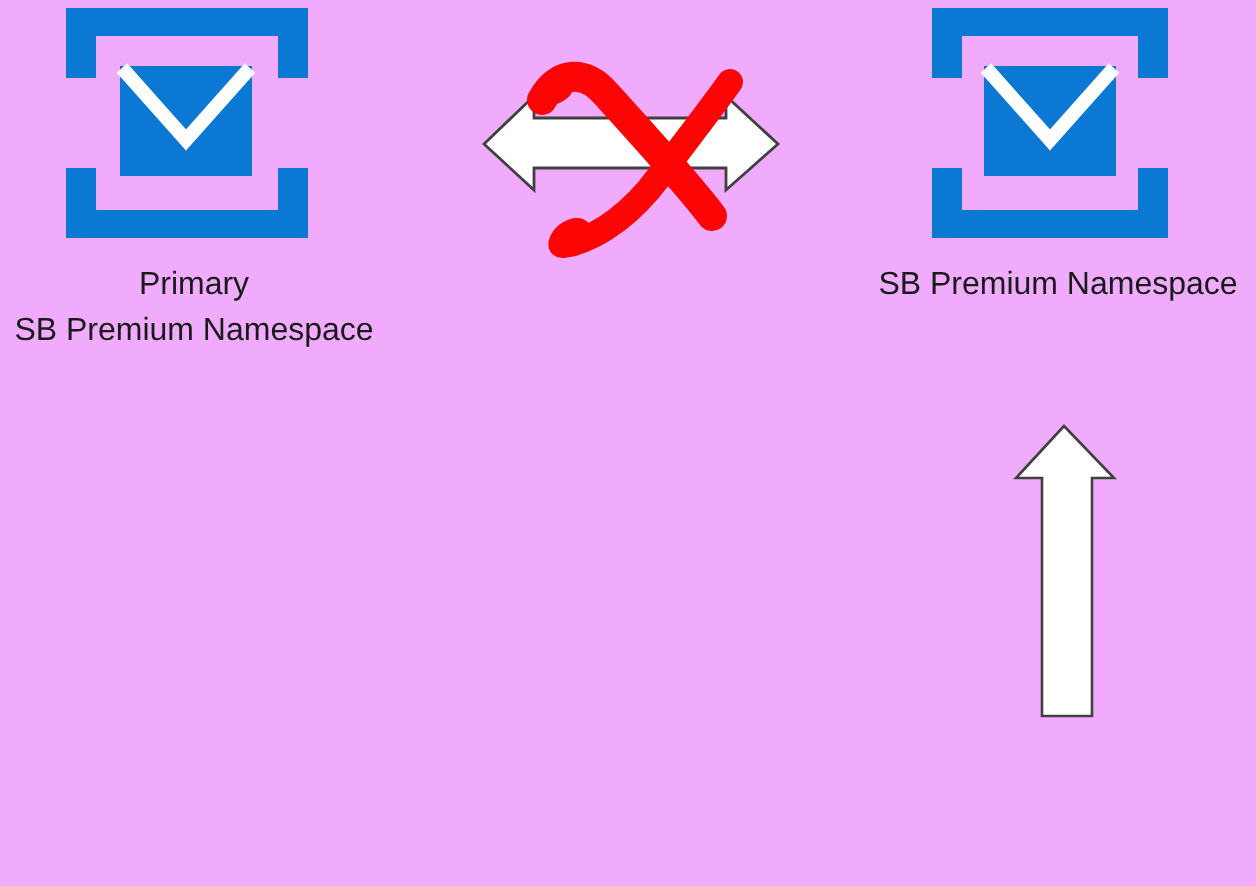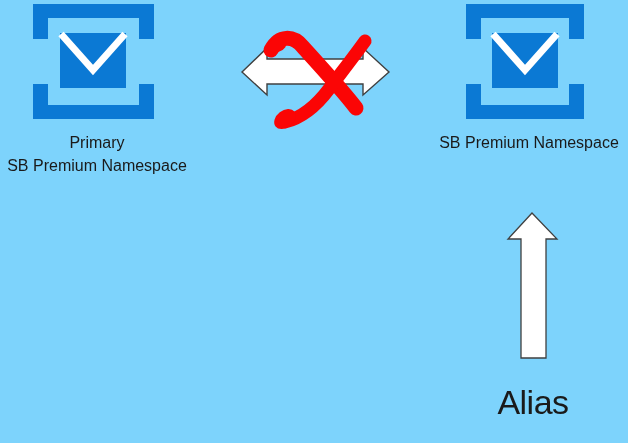--- a/index.html
+++ b/index.html
@@ -4,21 +4,21 @@
 <style>
   html, body { margin: 0; padding: 0; }
   body {
     font-family: "Liberation Sans", sans-serif;
     background: #ffffff;
   }
   .canvas {
     position: relative;
     width: 628px;
     height: 443px;
-    background: #7dd3fc;
+    background: #f0abfc;
     overflow: hidden;
   }
   .abs { position: absolute; }
   .node-label {
     position: absolute;
     text-align: center;
     font-size: 16px;
     line-height: 23px;
     color: #1a1a1a;
     white-space: nowrap;
@@ -84,15 +84,14 @@
       </g>
     </svg>
   </div>
 
   <div class="abs" style="left:500px; top:207px;">
     <svg width="64" height="155" viewBox="0 0 64 155">
       <path d="M32 6 L8 32 L21 32 L21 151 L46 151 L46 32 L57 32 Z" stroke-width="1.3" stroke-linejoin="miter" fill="#ffffff" stroke="#404040"></path>
     </svg>
   </div>
 
-  <div class="alias-label" style="left:468px; top:383px; width:130px;">Alias</div>
 
 </div>
 
 </body></html>

